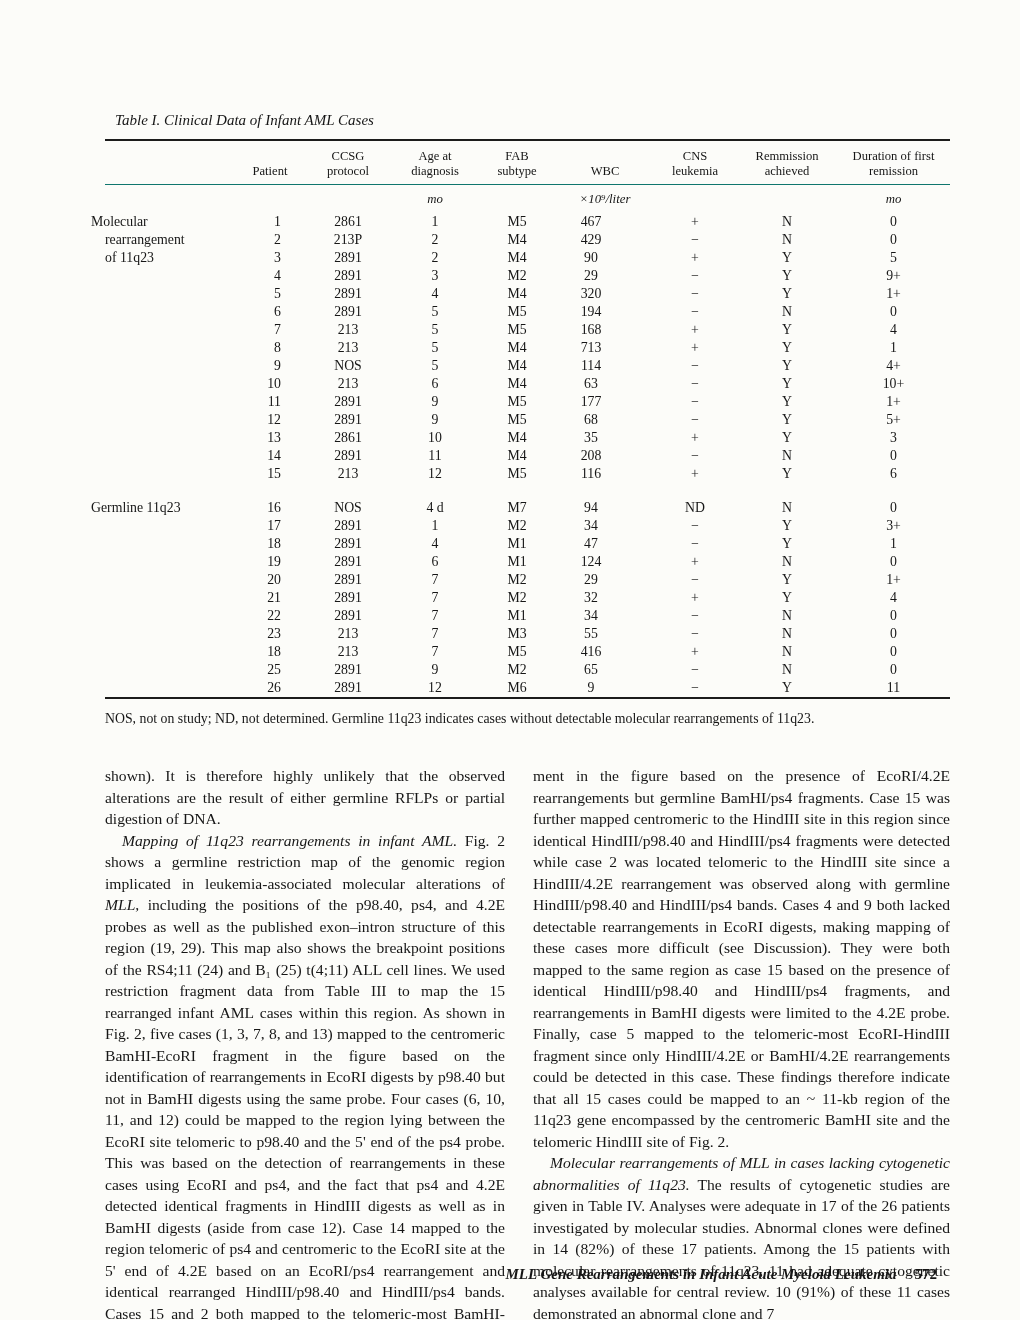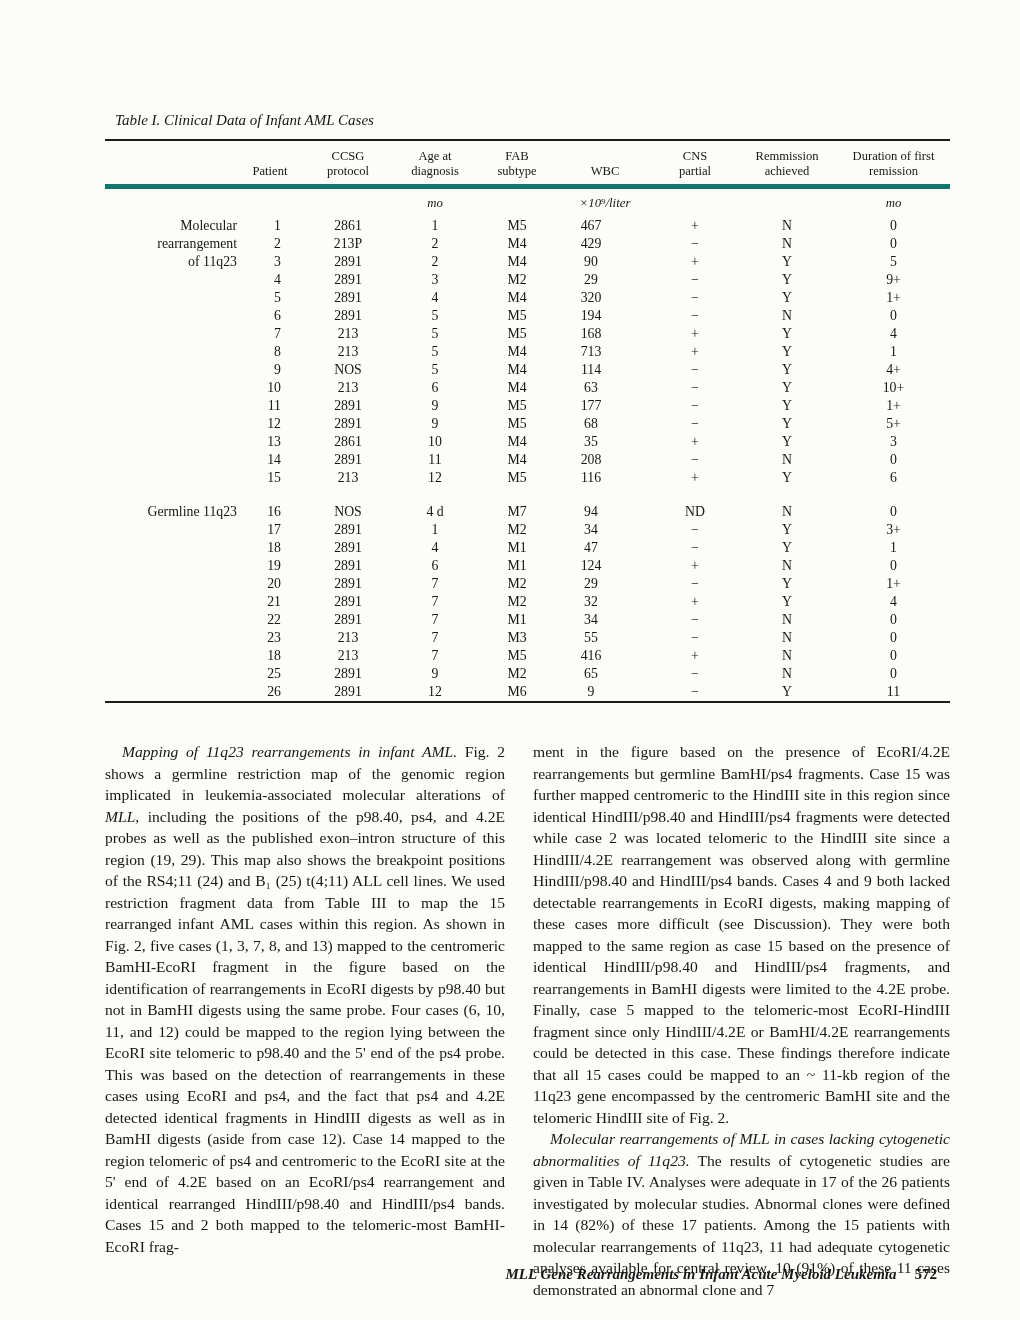--- a/index.html
+++ b/index.html
@@ -20,29 +20,29 @@
     width:845px;border-collapse:collapse;table-layout:fixed;
     border-top:2px solid #1c1c1c;border-bottom:2px solid #1c1c1c;
     font-size:13.8px;
   }
   table.clinical th,table.clinical td{padding:0;line-height:18px;font-weight:normal;}
   thead tr.hdr th{
     vertical-align:bottom;text-align:center;
     font-size:12.6px;line-height:1.2;
     white-space:pre-line;
     padding:8px 2px 5px 2px;
-    border-bottom:5px solid #0f766e;
+    border-bottom:1px solid #0f766e;
   }
   thead tr.units th{
     height:28px;vertical-align:middle;
     font-style:italic;font-size:12.8px;
   }
   tbody td{height:18px;vertical-align:middle;text-align:center;}
   td.group-label{
-    text-align:right;vertical-align:top;
+    text-align:left;vertical-align:top;
     white-space:pre-line;
     padding-left:16px;text-indent:-14px;
     font-size:13.8px;
     font-family:Liberation Serif, serif;
   }
   .c-patient{text-align:right !important;padding-right:22px !important;}
   .c-wbc{text-align:center;padding-right:28px !important;}
   tr.group-spacer td{height:16px;}
   .footnote{font-size:13.8px;margin-top:12px;}
 
@@ -89,21 +89,21 @@
           <th></th>
           <th>Patient</th>
           <th>CCSG
 protocol</th>
           <th>Age at
 diagnosis</th>
           <th>FAB
 subtype</th>
           <th>WBC</th>
           <th>CNS
-partial</th>
+leukemia</th>
           <th>Remmission
 achieved</th>
           <th>Duration of first
 remission</th>
         </tr>
         <tr class="units">
           <th></th>
           <th></th>
           <th></th>
           <th>mo</th>
@@ -378,24 +378,26 @@
             <td class="c-age">12</td>
             <td class="c-fab">M6</td>
             <td class="c-wbc">9</td>
             <td class="c-cns">−</td>
             <td class="c-rem">Y</td>
             <td class="c-dur">11</td>
           </tr>
         </tbody>
     </table>
 
+    <div class="footnote">NOS, not on study; ND, not determined. Germline 11q23 indicates cases without detectable molecular rearrangements of 11q23.</div>
   </div>
 
   <div class="body-columns">
     <div class="col">
+        <p class="para"><span>shown). It is therefore highly unlikely that the observed alterations are the result of either germline RFLPs or partial digestion of DNA.</span></p>
         <p class="para indent"><span class="it">Mapping of 11q23 rearrangements in infant AML.</span><span> Fig. 2 shows a germline restriction map of the genomic region implicated in leukemia-associated molecular alterations of </span><span class="it">MLL</span><span>, including the positions of the p98.40, ps4, and 4.2E probes as well as the published exon–intron structure of this region (19, 29). This map also shows the breakpoint positions of the RS4;11 (24) and B₁ (25) t(4;11) ALL cell lines. We used restriction fragment data from Table III to map the 15 rearranged infant AML cases within this region. As shown in Fig. 2, five cases (1, 3, 7, 8, and 13) mapped to the centromeric BamHI-EcoRI fragment in the figure based on the identification of rearrangements in EcoRI digests by p98.40 but not in BamHI digests using the same probe. Four cases (6, 10, 11, and 12) could be mapped to the region lying between the EcoRI site telomeric to p98.40 and the 5' end of the ps4 probe. This was based on the detection of rearrangements in these cases using EcoRI and ps4, and the fact that ps4 and 4.2E detected identical fragments in HindIII digests as well as in BamHI digests (aside from case 12). Case 14 mapped to the region telomeric of ps4 and centromeric to the EcoRI site at the 5' end of 4.2E based on an EcoRI/ps4 rearrangement and identical rearranged HindIII/p98.40 and HindIII/ps4 bands. Cases 15 and 2 both mapped to the telomeric-most BamHI-EcoRI frag-</span></p>
       </div>
     <div class="col">
         <p class="para"><span>ment in the figure based on the presence of EcoRI/4.2E rearrangements but germline BamHI/ps4 fragments. Case 15 was further mapped centromeric to the HindIII site in this region since identical HindIII/p98.40 and HindIII/ps4 fragments were detected while case 2 was located telomeric to the HindIII site since a HindIII/4.2E rearrangement was observed along with germline HindIII/p98.40 and HindIII/ps4 bands. Cases 4 and 9 both lacked detectable rearrangements in EcoRI digests, making mapping of these cases more difficult (see Discussion). They were both mapped to the same region as case 15 based on the presence of identical HindIII/p98.40 and HindIII/ps4 fragments, and rearrangements in BamHI digests were limited to the 4.2E probe. Finally, case 5 mapped to the telomeric-most EcoRI-HindIII fragment since only HindIII/4.2E or BamHI/4.2E rearrangements could be detected in this case. These findings therefore indicate that all 15 cases could be mapped to an ~ 11-kb region of the 11q23 gene encompassed by the centromeric BamHI site and the telomeric HindIII site of Fig. 2.</span></p>
         <p class="para indent"><span class="it">Molecular rearrangements of MLL in cases lacking cytogenetic abnormalities of 11q23.</span><span> The results of cytogenetic studies are given in Table IV. Analyses were adequate in 17 of the 26 patients investigated by molecular studies. Abnormal clones were defined in 14 (82%) of these 17 patients. Among the 15 patients with molecular rearrangements of 11q23, 11 had adequate cytogenetic analyses available for central review. 10 (91%) of these 11 cases demonstrated an abnormal clone and 7</span></p>
       </div>
   </div>
 
   <div class="footer">
     <span class="running">MLL Gene Rearrangements in Infant Acute Myeloid Leukemia</span><span class="pagenum">572</span>

